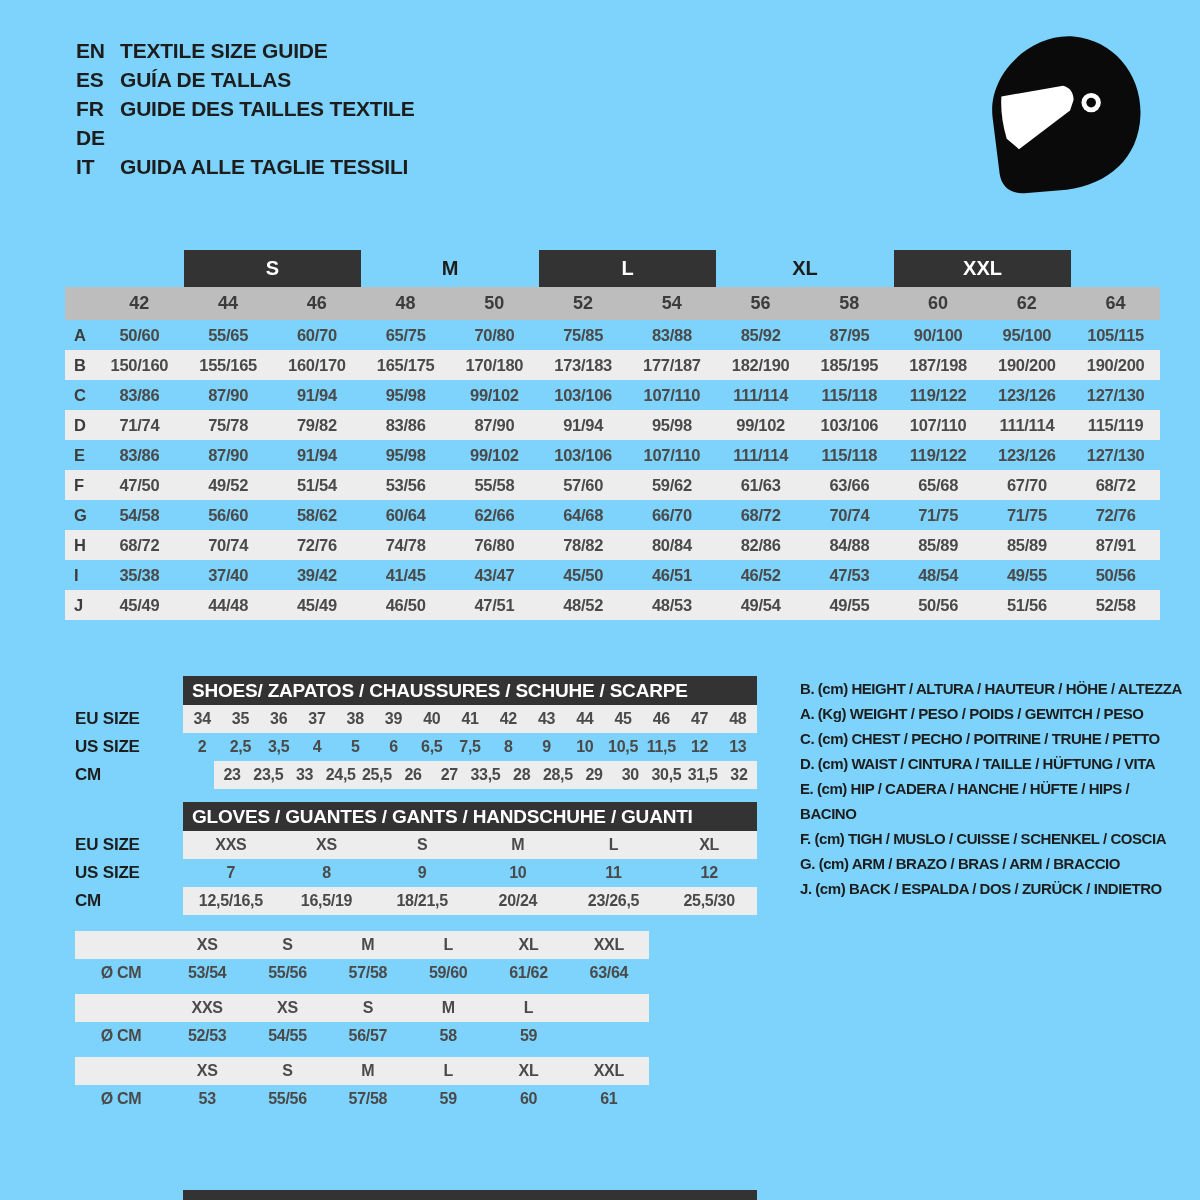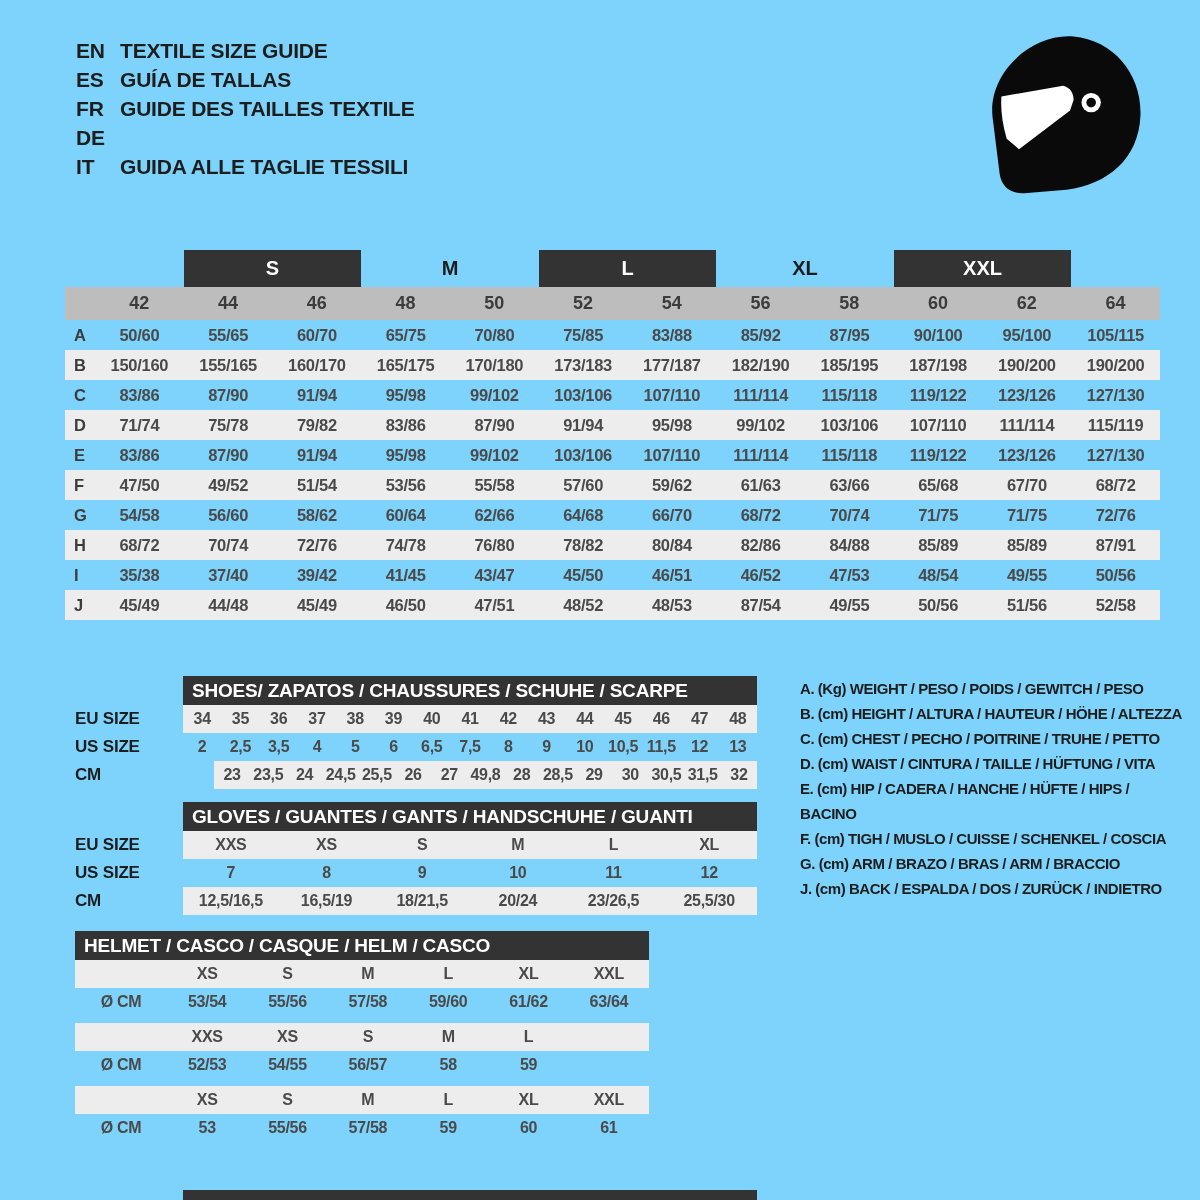--- a/index.html
+++ b/index.html
@@ -244,21 +244,21 @@
         </div>
         <div class="tgrid trow gray">
           <div class="row-letter">J</div>
           <div>45/49</div>
           <div>44/48</div>
           <div>45/49</div>
           <div>46/50</div>
           <div>47/51</div>
           <div>48/52</div>
           <div>48/53</div>
-          <div>87/54</div>
+          <div>49/54</div>
           <div>49/55</div>
           <div>50/56</div>
           <div>51/56</div>
           <div>52/58</div>
         </div>
       </div>
   </div>
 
   <div class="sections">
 
@@ -302,26 +302,26 @@
               <div>9</div>
               <div>10</div>
               <div>10,5</div>
               <div>11,5</div>
               <div>12</div>
               <div>13</div>
             </div>
             <div class="r gray" style="grid-template-columns: repeat(15, 1fr); margin-left: 31px;">
               <div>23</div>
               <div>23,5</div>
-              <div>24</div>
+              <div>33</div>
               <div>24,5</div>
               <div>25,5</div>
               <div>26</div>
               <div>27</div>
-              <div>49,8</div>
+              <div>33,5</div>
               <div>28</div>
               <div>28,5</div>
               <div>29</div>
               <div>30</div>
               <div>30,5</div>
               <div>31,5</div>
               <div>32</div>
             </div>
           </div>
       </div>
@@ -360,21 +360,20 @@
               <div>20/24</div>
               <div>23/26,5</div>
               <div>25,5/30</div>
             </div>
           </div>
       </div>
     </div>
 
     <div class="section">
       <div class="tbl">
-        <div class="hdr">HELMET / CASCO / CASQUE / HELM / CASCO</div>
         <div>
             <div class="r gray" style="grid-template-columns: 92px repeat(6, 1fr);">
               <div></div>
               <div>XS</div>
               <div>S</div>
               <div>M</div>
               <div>L</div>
               <div>XL</div>
               <div>XXL</div>
             </div>
@@ -423,22 +422,22 @@
               <div>60</div>
               <div>61</div>
             </div>
           </div>
       </div>
     </div>
 
   </div>
 
   <div class="legend">
+      <div class="legend-item">B. (cm) HEIGHT / ALTURA / HAUTEUR / HÖHE / ALTEZZA</div>
       <div class="legend-item">A. (Kg) WEIGHT / PESO / POIDS / GEWITCH / PESO</div>
-      <div class="legend-item">B. (cm) HEIGHT / ALTURA / HAUTEUR / HÖHE / ALTEZZA</div>
       <div class="legend-item">C. (cm) CHEST / PECHO / POITRINE / TRUHE / PETTO</div>
       <div class="legend-item">D. (cm) WAIST / CINTURA / TAILLE / HÜFTUNG / VITA</div>
       <div class="legend-item">E. (cm) HIP / CADERA / HANCHE / HÜFTE / HIPS / BACINO</div>
       <div class="legend-item">F. (cm) TIGH / MUSLO / CUISSE / SCHENKEL / COSCIA</div>
       <div class="legend-item">G. (cm) ARM / BRAZO / BRAS / ARM / BRACCIO</div>
       <div class="legend-item">J. (cm) BACK / ESPALDA / DOS / ZURÜCK / INDIETRO</div>
     </div>
 
   <div class="cutoff"></div>
 

